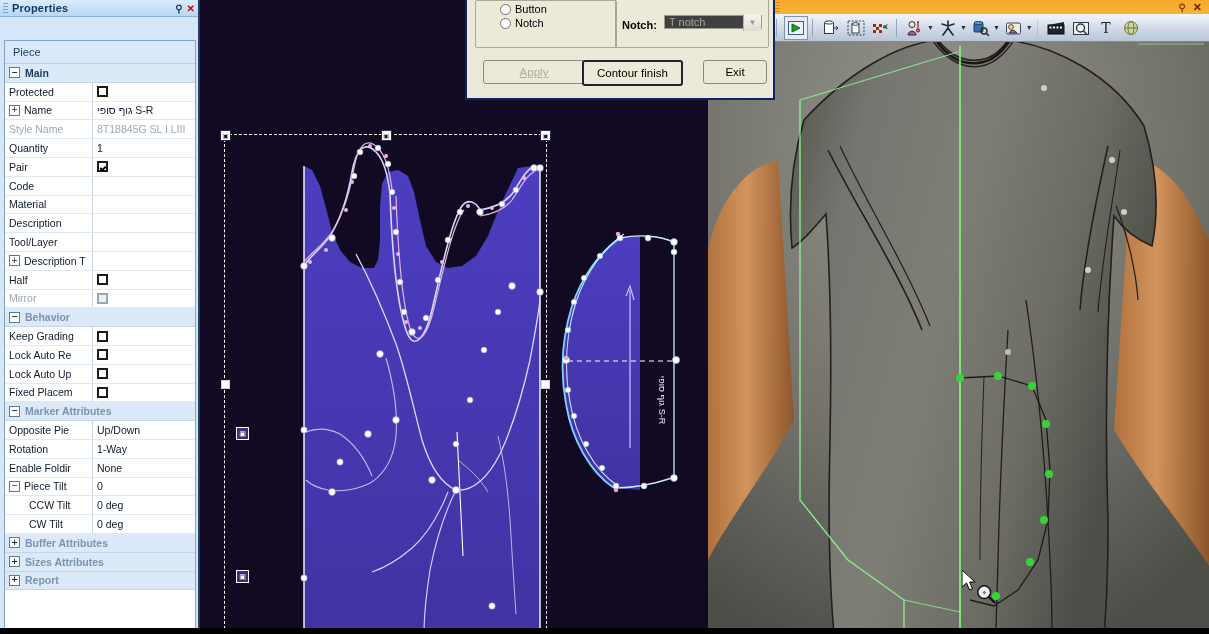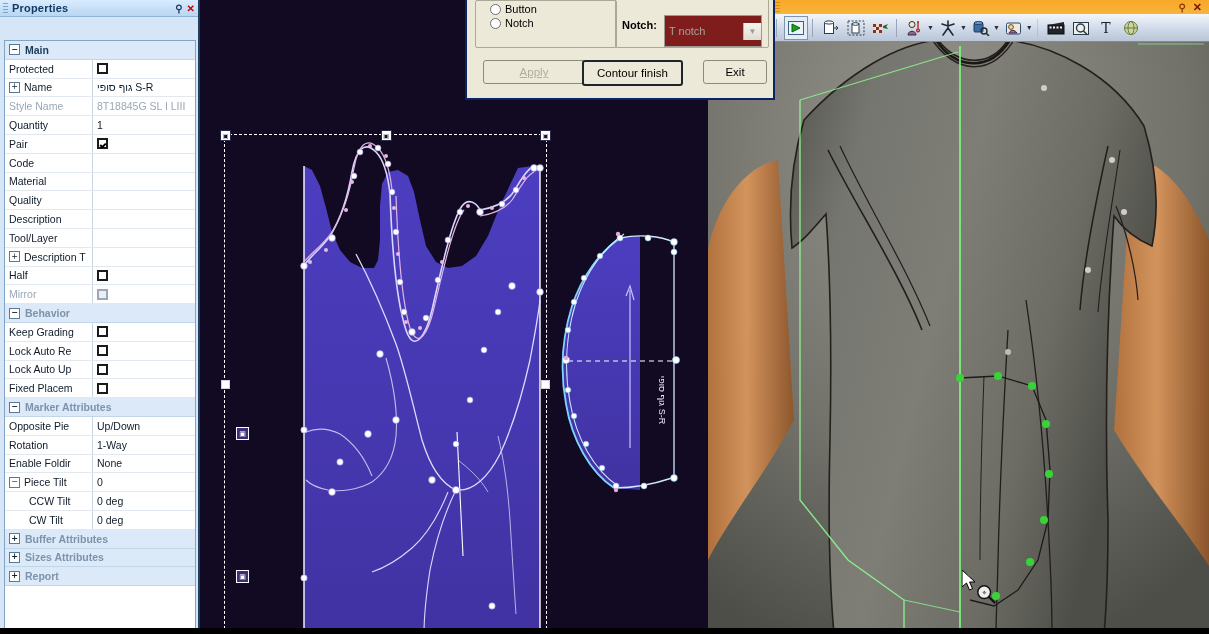--- a/index.html
+++ b/index.html
@@ -52,25 +52,25 @@
   .cbox.on:after{content:"";position:absolute;left:1px;top:3px;width:4px;height:2px;border:solid #000;
     border-width:0 0 2px 2px;transform:rotate(-45deg);}
   .cbox.gray{border-color:#9aa7b4;background:#eceff2;}
 
   
   .dialog{position:absolute;left:465px;top:-72px;width:310px;height:172px;background:#ece9d8;
     border:2px solid #0a246a;box-sizing:border-box;}
   .fieldset{position:absolute;border:1px solid #aca899;border-radius:2px;}
   .fs-left{left:8px;top:70px;width:140px;height:46px;}
   .fs-right{left:148px;top:62px;width:152px;height:54px;}
-  .radio{display:flex;align-items:center;font-size:11px;color:#000;margin:2px 0 0 14px;cursor:pointer;}
+  .radio{display:flex;align-items:center;font-size:11px;color:#000;margin:2px 0 0 24px;cursor:pointer;}
   .rdot{width:11px;height:11px;border:1px solid #6f6f6f;border-radius:50%;background:#fff;
     margin-right:4px;display:inline-block;position:relative;box-sizing:border-box;flex:none;}
   .lbl-notch{position:absolute;left:154px;top:24px;font-size:11px;font-weight:bold;color:#000;}
-  .combo{position:absolute;left:196px;top:20px;width:98px;height:32px;background:#7f1d1d;
+  .combo{position:absolute;left:196px;top:20px;width:98px;height:14px;background:#404040;
     border:1px solid #9c9a90;box-sizing:border-box;display:flex;align-items:center;cursor:pointer;}
   .combo .ctext{flex:1;font-size:11px;color:#a6a39a;padding-left:4px;}
   .combo .carrow{width:17px;height:17px;background:linear-gradient(#f6f5f0,#dedbd0);border-left:1px solid #b7b5ab;
     display:flex;align-items:center;justify-content:center;font-size:8px;color:#9a978e;}
   .dbtn{position:absolute;height:22px;border:1px solid #8d8a7e;background:#ece9d8;border-radius:3px;
     font-size:11.5px;display:flex;align-items:center;justify-content:center;color:#000;cursor:pointer;}
   .dbtn.disabled{color:#b0ada2;text-decoration:underline;}
   .dbtn.default{border:2px solid #20242b;font-weight:normal;}
   .dlg-apply{left:16px;top:130px;width:100px;}
   .dlg-contour{left:115px;top:130px;width:97px;}
@@ -512,20 +512,21 @@
   <div class="props-panel">
     <div class="props-titlebar">
       <span class="grip"></span>
       <span class="props-title">Properties</span>
       <span class="tb-ico">⚲</span>
       <span class="tb-ico red">✕</span>
     </div>
 
 
     <div class="panel-body">
+      <div class="piece-head">Piece</div>
 
       <div class="grid">
 
         <div class="grp">
           <span class="exp">−</span>
           <span>Main</span>
         </div>
         <div class="row">
           <div class="lab">Protected</div>
           <div class="val">
@@ -557,24 +558,20 @@
         </div>
         <div class="row">
           <div class="lab">Code</div>
           <div class="val"></div>
         </div>
         <div class="row">
           <div class="lab">Material</div>
           <div class="val"></div>
         </div>
         <div class="row">
-          <div class="lab">Quality</div>
-          <div class="val"></div>
-        </div>
-        <div class="row">
           <div class="lab">Description</div>
           <div class="val"></div>
         </div>
         <div class="row">
           <div class="lab">Tool/Layer</div>
           <div class="val"></div>
         </div>
         <div class="row">
           <div class="lab">
             <span class="rowexp">

